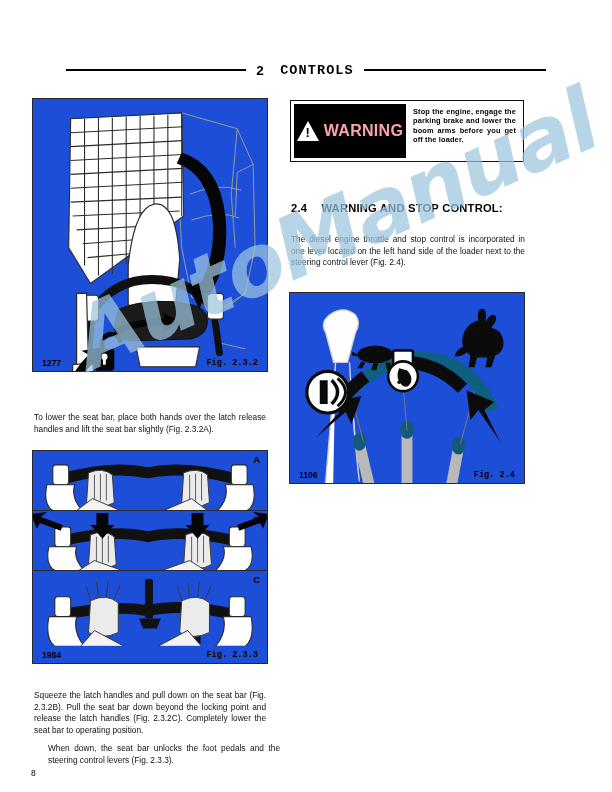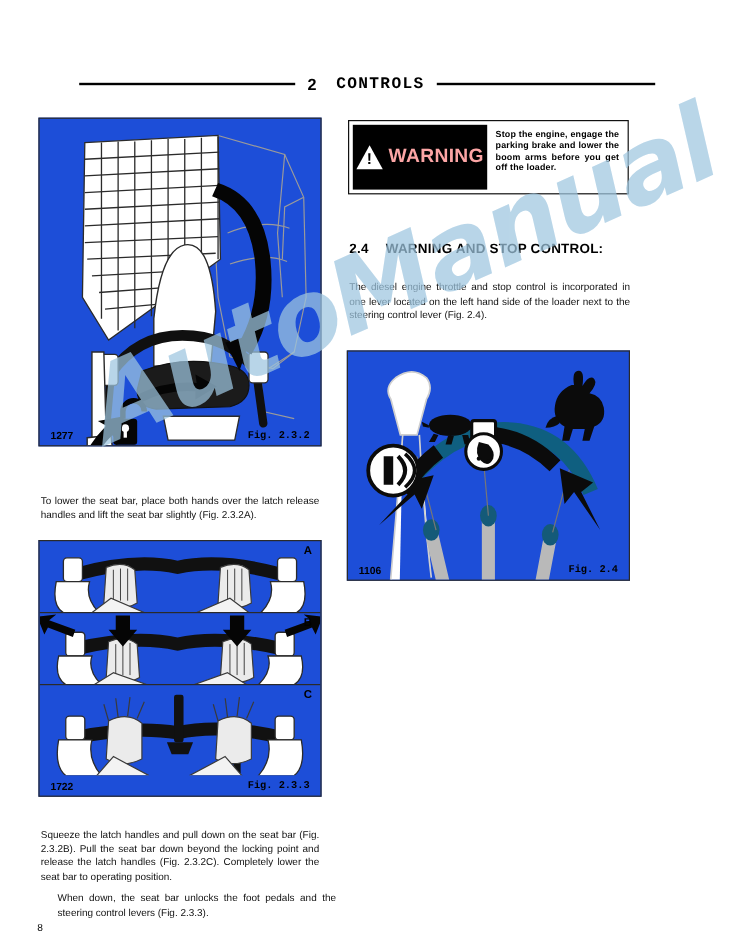--- a/index.html
+++ b/index.html
@@ -477,21 +477,21 @@
         <path d="M107 48 l22 0 l-4 10 l-14 0 Z"></path>
       </g>
       <g fill="#f3f3f3" stroke="#3a3a3a" stroke-width="1">
         <path d="M62 60 l-14 16 l44 0 Z"></path>
         <path d="M156 60 l14 16 l-44 0 Z"></path>
       </g>
     </svg>
   </div>
 
   <div class="fig-caption">
-    <span class="fc-num">1722</span>
+    <span class="fc-num">1984</span>
     <span class="fc-label">Fig. 2.3.3</span>
   </div>
 </div>
 
 <p class="body-text" id="para-squeeze">Squeeze the latch handles and pull down on the seat bar (Fig. 2.3.2B). Pull the seat bar down beyond the locking point and release the latch handles (Fig. 2.3.2C). Completely lower the seat bar to operating position.</p>
 
 <p class="body-text" id="para-whendown">When down, the seat bar unlocks the foot pedals and the steering control levers (Fig. 2.3.3).</p>
 
 <div id="warning-box">
   <div id="warning-banner">

